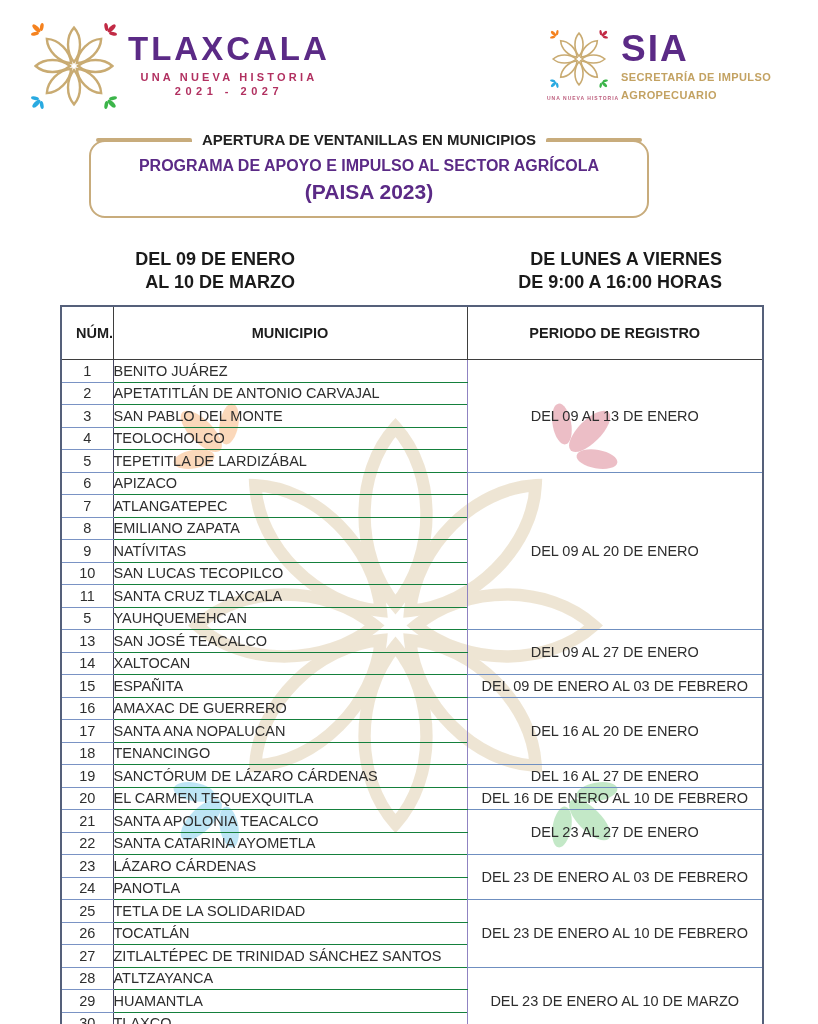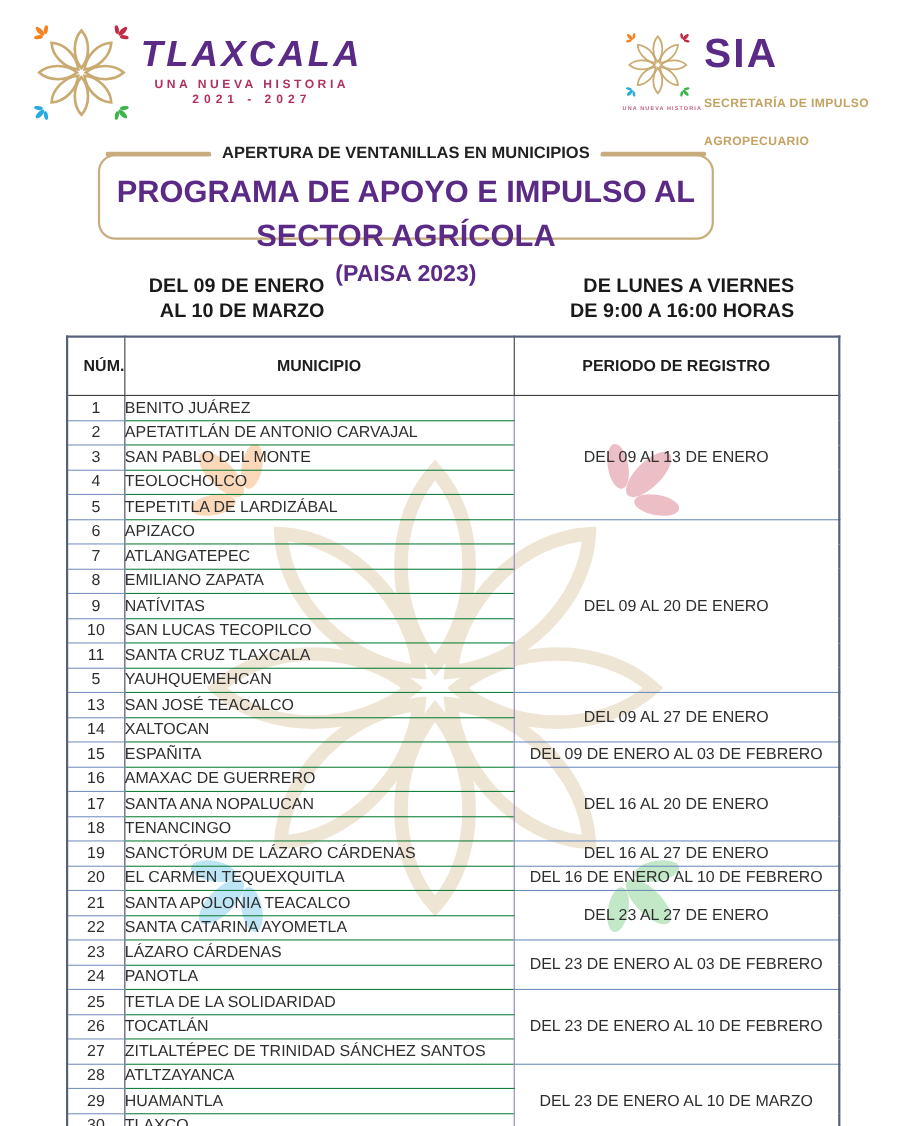--- a/index.html
+++ b/index.html
@@ -3,39 +3,39 @@
 <meta charset="utf-8">
 <style>
   html,body { margin:0; padding:0; background:#ffffff; }
   body { font-family:"Liberation Sans","DejaVu Sans",sans-serif; }
   .page { position:relative; width:818px; height:1024px; background:#fff; overflow:hidden; }
 
   
   .brand-left { position:absolute; left:28px; top:20px; display:flex; align-items:flex-start; }
   .flower-lg { width:92px; height:92px; }
   .brand-text { margin-left:8px; margin-top:12px; text-align:center; }
-  .brand-title { font-size:33px; font-weight:800; color:#5b2a86; letter-spacing:3px; line-height:1;font-style:italic; }
+  .brand-title { font-size:33px; font-weight:800; color:#5b2a86; letter-spacing:3px; line-height:1; }
   .brand-sub { margin-top:6px; font-size:11px; font-weight:700; color:#b13060; letter-spacing:3.2px; }
   .brand-years { margin-top:2px; font-size:11px; font-weight:700; color:#b13060; letter-spacing:4.5px; }
 
-  .brand-right { position:absolute; left:566px; top:28px; display:flex; align-items:flex-start; }
+  .brand-right { position:absolute; left:547px; top:28px; display:flex; align-items:flex-start; }
   .sia-flower-wrap { width:64px; text-align:center; }
   .flower-sm { width:62px; height:62px; }
   .sia-tagline { font-size:5px; font-weight:700; color:#bd5f7e; letter-spacing:1px; margin-top:1px; white-space:nowrap; }
   .sia-text { margin-left:10px; margin-top:2px; }
   .sia-acronym { font-size:37px; font-weight:800; color:#5b2a86; letter-spacing:2px; line-height:1; }
-  .sia-name { margin-top:20px; font-size:11px; font-weight:700; color:#c3a262; letter-spacing:0.4px; line-height:1.35; }
+  .sia-name { margin-top:3px; font-size:11px; font-weight:700; color:#c3a262; letter-spacing:0.4px; line-height:1.35; }
 
   
   .title-box { position:absolute; left:89px; top:140px; width:560px; height:78px; box-sizing:border-box;
                border:2.5px solid #c8ac7c; border-radius:16px; text-align:center; }
   .eyebrow { position:absolute; left:0; right:0; top:-11px; display:flex; align-items:center; justify-content:center; }
   .eyebrow-line { width:96px; height:4px; background:#c8ac7c; border-radius:2px; flex:0 0 auto; }
   .eyebrow-text { background:#fff; padding:0 10px; font-size:15px; font-weight:600; color:#222; white-space:nowrap; }
-  .main-title { margin-top:13px; font-size:28px; font-weight:800; color:#5b2a86; line-height:1.42; }
+  .main-title { margin-top:13px; font-size:16px; font-weight:800; color:#5b2a86; line-height:1.42; }
   .main-subtitle { font-size:21px; font-weight:800; color:#5b2a86; line-height:1.3; }
 
   
   .date-block { position:absolute; top:248px; text-align:right; font-size:18px; font-weight:800; color:#1a1a1a; line-height:1.25; }
   .date-block.left { left:95px; width:200px; }
   .date-block.right { left:442px; width:280px; }
 
   
   .watermark { position:absolute; left:158px; top:388px; width:475px; height:475px; z-index:0; opacity:0.30; pointer-events:none; }
   .watermark svg { width:100%; height:100%; }

